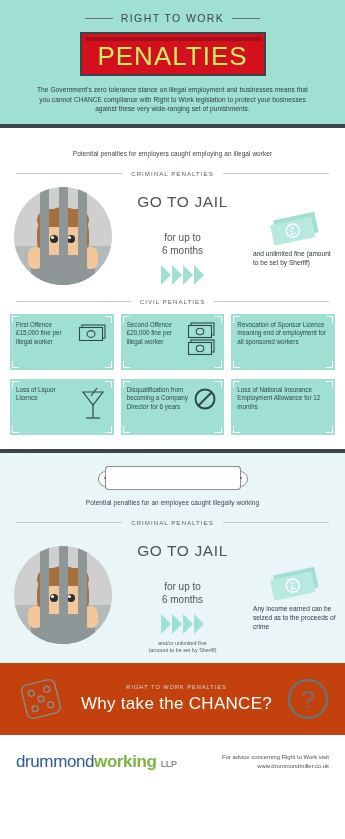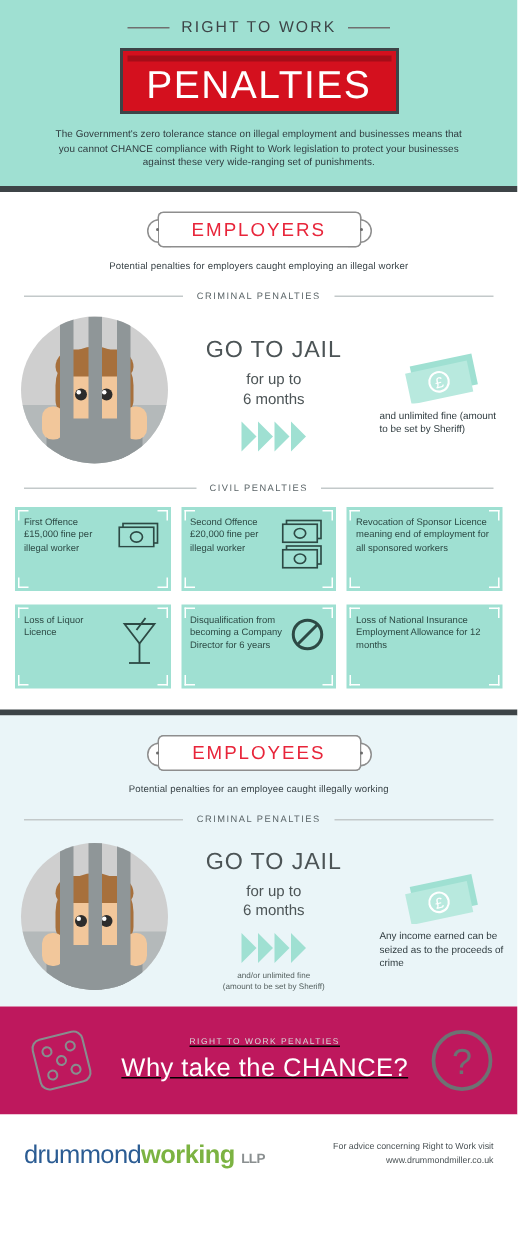--- a/index.html
+++ b/index.html
@@ -26,21 +26,21 @@
     font-size: 10.5px; letter-spacing: 1.4px; color: #3d4447;
   }
   .penalties-banner {
     width: 186px; margin: 0 auto;
     border: 2.5px solid #3d4447;
     background: #d4101e;
     padding: 3px;
   }
   .penalties-stripe { height: 4px; background: #a50d18; }
   .penalties-text {
-    color: #ffffff; font-size: 26px; letter-spacing: 1px;
+    color: #bef264; font-size: 26px; letter-spacing: 1px;
     line-height: 30px; font-weight: 300;
   }
   .intro {
     font-size: 6.6px; line-height: 9.6px; color: #2f3b3f;
     padding: 9px 33px 0; letter-spacing: 0.05px;
   }
 
   
   .dark-rule { height: 4px; background: #3d4447; }
 
@@ -152,21 +152,21 @@
   .bar {
     position: absolute; top: 0; bottom: 0; width: 9px; background: #8f9698;
   }
   .bar.b1 { left: 26px; } .bar.b2 { left: 45px; } .bar.b3 { left: 64px; }
 
   .jail-mid { flex: 1; text-align: center; padding-top: 6px; }
   .goto-jail {
     font-size: 15.5px; color: #4c5456; letter-spacing: 0.6px; font-weight: 300;
   }
   .forupto {
-    font-size: 10px; color: #4c5456; line-height: 13px; margin-top: 4px;
+    font-size: 10px; color: #4c5456; line-height: 13px; margin-top: 20px;
   }
   .chevrons {
     display: flex; justify-content: center; gap: 1px; margin-top: 8px;
   }
   .chev {
     width: 0; height: 0;
     border-top: 10px solid transparent;
     border-bottom: 10px solid transparent;
     border-left: 10px solid #9fe0d2;
   }
@@ -196,22 +196,22 @@
   .card .corner.tr { top: 2px; right: 2px; border-left: none; border-bottom: none; }
   .card .corner.bl { bottom: 2px; left: 2px; border-right: none; border-top: none; }
   .card .corner.br { bottom: 2px; right: 2px; border-left: none; border-top: none; }
   .card-text {
     font-size: 6.3px; line-height: 8.4px; color: #2d4a45; flex: 1;
   }
   .card-icon { flex: none; display: flex; align-items: center; }
 
   
   .cta {
-    background: #be185d; height: 72px;
-    display: flex; align-items: center; padding: 0 14px; text-decoration: underline;
+    background: #c2410c; height: 72px;
+    display: flex; align-items: center; padding: 0 14px;
   }
   .cta-mid { flex: 1; text-align: center; }
   .cta-kicker {
     font-size: 5.6px; color: #d7dada; letter-spacing: 1px;
   }
   .cta-title {
     font-size: 17px; color: #ffffff; font-weight: 300;
     letter-spacing: 0.3px; margin-top: 4px;
   }
 
@@ -244,29 +244,20 @@
       <div class="penalties-stripe"></div>
       <div class="penalties-text">PENALTIES</div>
     </div>
     <div class="intro">The Government's zero tolerance stance on illegal employment and businesses means that you cannot CHANCE compliance with Right to Work legislation to protect your businesses against these very wide-ranging set of punishments.</div>
   </div>
 
   <div class="dark-rule"></div>
 
   <div class="employers-body">
 
-    <div class="plaque-wrap">
-      <div class="plaque">
-        <span class="cap l"></span>
-        <span class="cap r"></span>
-        <span class="notch l"></span>
-        <span class="notch r"></span>
-        <span class="plaque-label">EMPLOYERS</span>
-      </div>
-    </div>
 
     <div class="sub-caption">Potential penalties for employers caught employing an illegal worker</div>
 
     <div class="divider">
       <span class="ln"></span>
       <span class="lbl">CRIMINAL PENALTIES</span>
       <span class="ln"></span>
     </div>
 
     <div class="jail-row">
@@ -402,21 +393,20 @@
   <div class="dark-rule"></div>
 
   <div class="employees-body">
 
     <div class="plaque-wrap">
       <div class="plaque">
         <span class="cap l"></span>
         <span class="cap r"></span>
         <span class="notch l"></span>
         <span class="notch r"></span>
-        <span class="plaque-label">EMPLOYEES</span>
       </div>
     </div>
 
     <div class="sub-caption">Potential penalties for an employee caught illegally working</div>
 
     <div class="divider">
       <span class="ln"></span>
       <span class="lbl">CRIMINAL PENALTIES</span>
       <span class="ln"></span>
     </div>

